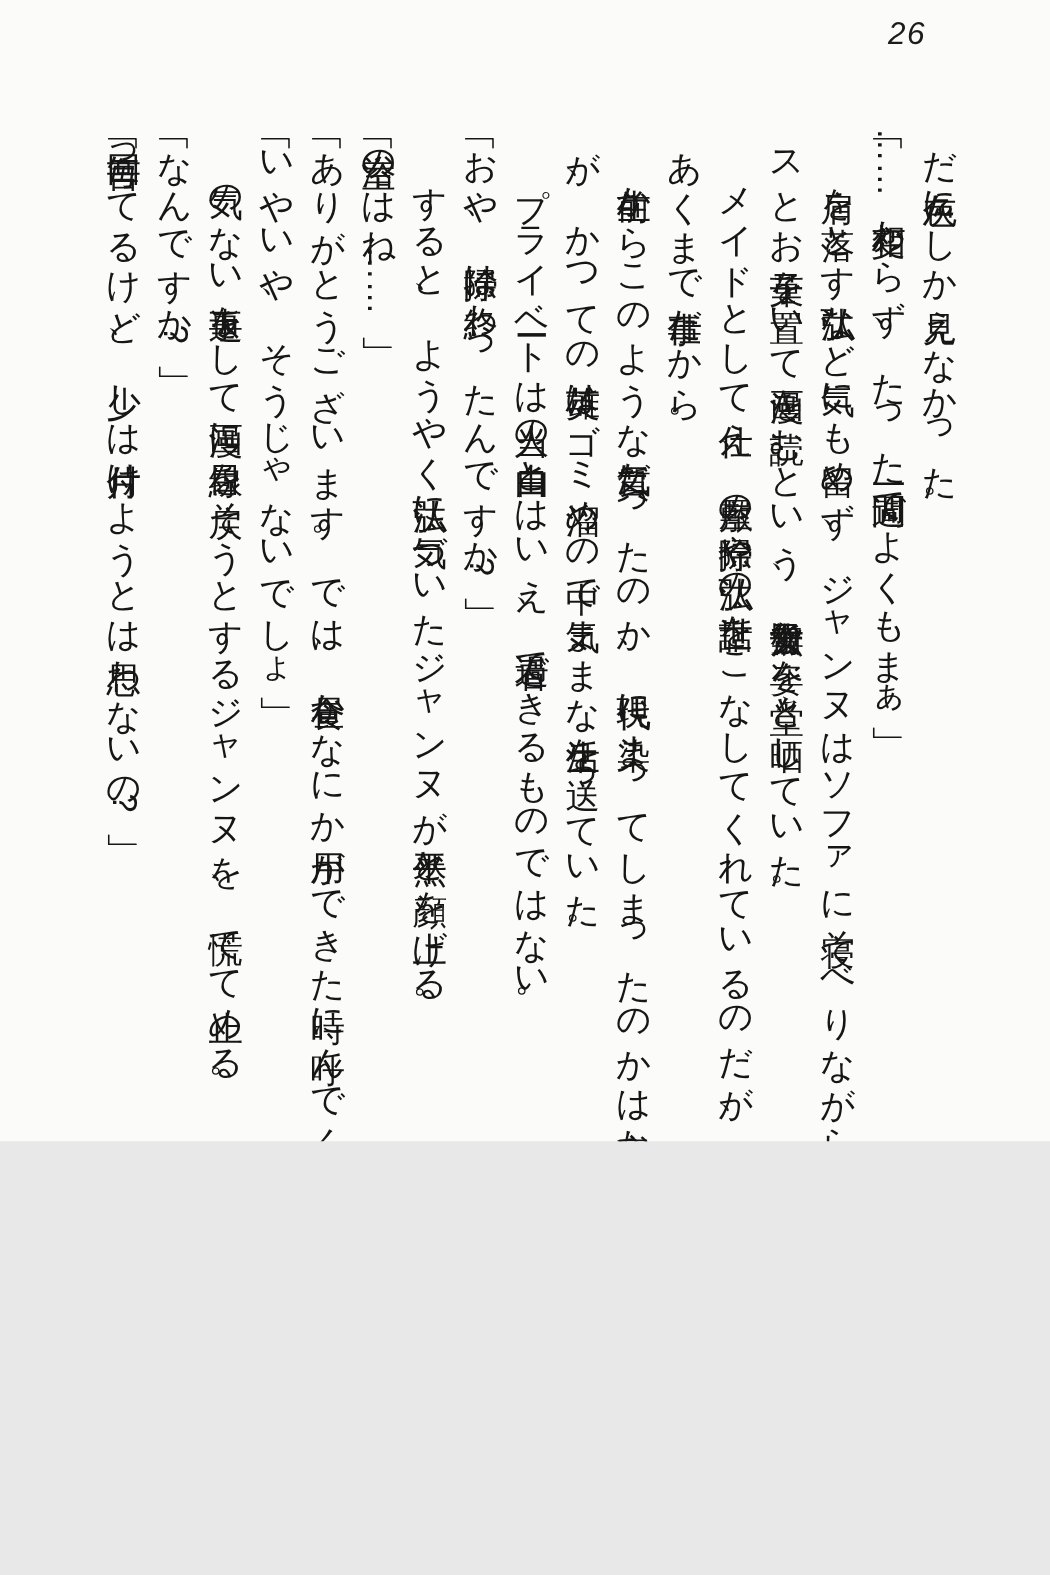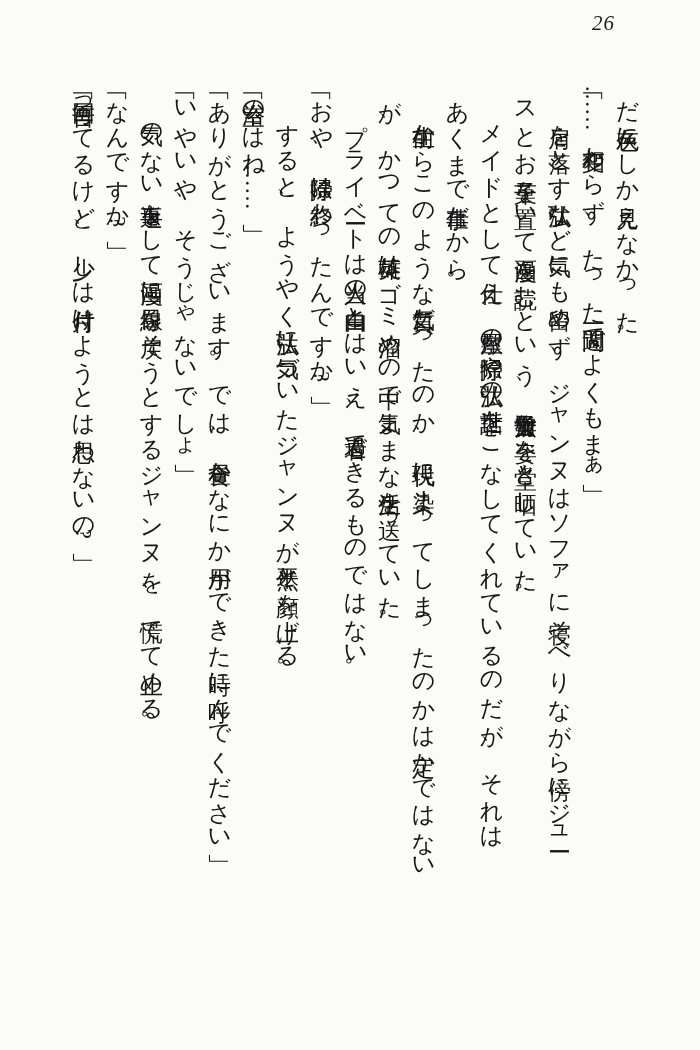--- a/index.html
+++ b/index.html
@@ -3,23 +3,23 @@
 <meta charset="utf-8">
 <style>
   html, body {
     margin: 0;
     padding: 0;
     background: #e8e8e8;
   }
   .page {
     position: relative;
     width: 700px;
-    height: 1050px;
+    height: 761px;
     background: #fbfbfa;
-    font-family: Liberation Serif, serif;
+    font-family: Liberation Sans, sans-serif;
     color: #161616;
     overflow: hidden;
   }
   .page-number {
     position: absolute;
     top: 11px;
     left: 592px;
     font-size: 21px;
     font-style: italic;
     letter-spacing: 1px;

